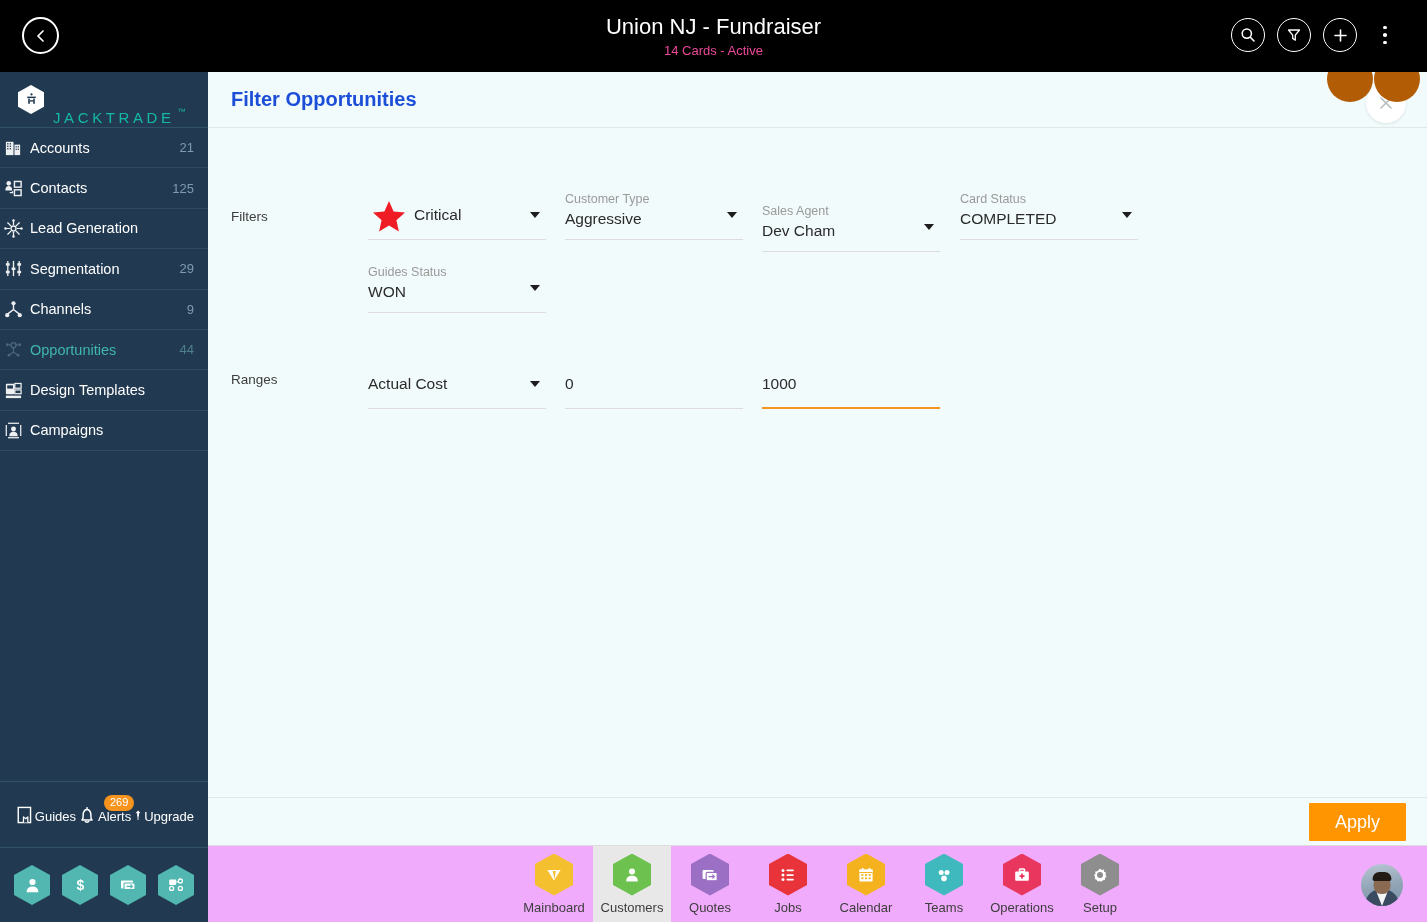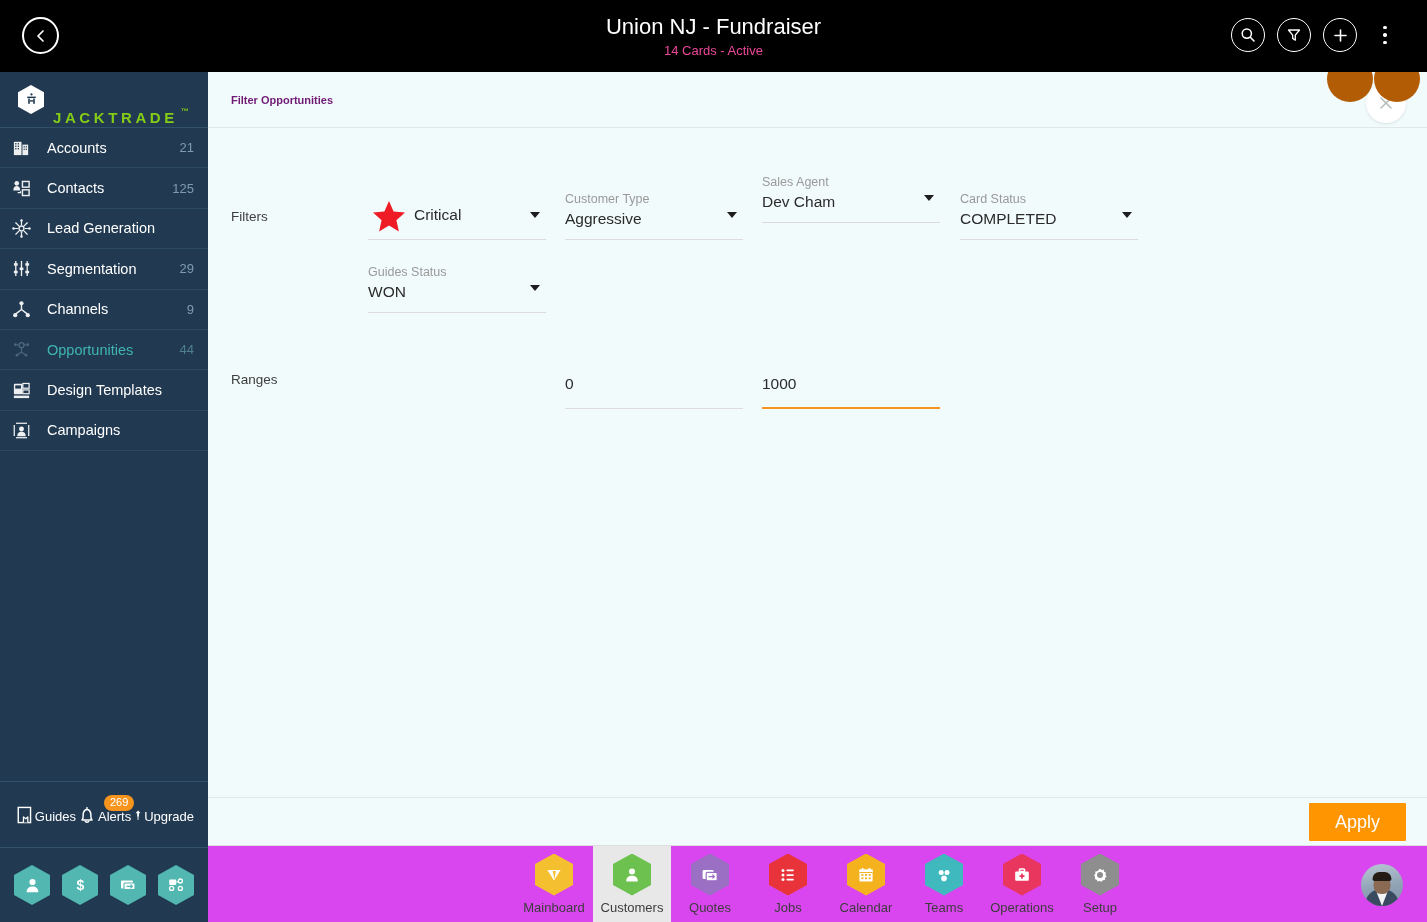--- a/index.html
+++ b/index.html
@@ -59,26 +59,26 @@
   .logo-row {
     height: 56px; display: flex; align-items: center; padding-left: 18px;
     border-bottom: 1px solid #31506a;
   }
   .logo-hex {
     width: 26px; height: 29px; background: #ffffff; margin-right: 9px;
     clip-path: polygon(50% 0%, 100% 25%, 100% 75%, 50% 100%, 0% 75%, 0% 25%);
     display: flex; align-items: center; justify-content: center;
   }
   .logo-hex svg { display: block; }
-  .logo-text { color: #84cc16; font-size: 15px; letter-spacing: 3.6px; font-weight: 700; position: relative; margin-top: 36px; }
+  .logo-text { color: #14b8a6; font-size: 15px; letter-spacing: 3.6px; font-weight: 400; position: relative; margin-top: 36px; }
   .logo-tm { font-size: 8px; position: absolute; top: -2px; right: -11px; letter-spacing: 0; }
 
   .nav-item {
-    height: 40.4px; display: flex; align-items: center; padding: 0 14px 0 8px;
-    border-bottom: 1px solid #2d4a63; cursor: pointer; color: #ffffff; gap: 9px;
+    height: 40.4px; display: flex; align-items: center; padding: 0 14px 0 0;
+    border-bottom: 1px solid #2d4a63; cursor: pointer; color: #ffffff;
   }
   .nav-item .nicon { width: 26px; flex: 0 0 26px; display: flex; align-items: center; justify-content: center; opacity: .92; }
   .nav-item .nlabel { flex: 1; font-size: 14.5px; padding-left: 4px; }
   .nav-item .ncount { font-size: 13px; color: #7e9bb2; text-align: right; }
   .nav-item.active .nlabel { color: #3fb6b0; }
   .nav-item.active .ncount { color: #4e7f8c; }
   .nav-item.active .nicon svg { opacity: .6; }
 
   .side-footer {
     position: absolute; left: 0; bottom: 74px; width: 208px; height: 67px;
@@ -103,21 +103,21 @@
 
   
   .panel {
     position: absolute; left: 208px; top: 72px; width: 1219px; height: 773px;
     background: #f1fbfb; z-index: 10;
   }
   .panel-head {
     height: 56px; display: flex; align-items: center; padding-left: 23px;
     border-bottom: 1px solid #dfe7e7; position: relative;
   }
-  .panel-title { font-size: 11px; font-weight: bold; color: #701a75; }
+  .panel-title { font-size: 20px; font-weight: bold; color: #1d4ed8; }
   .close-btn {
     position: absolute; right: 21px; top: 11px; width: 40px; height: 40px;
     border-radius: 50%; background: #ffffff; box-shadow: 0 1px 3px rgba(0,0,0,.10);
     display: flex; align-items: center; justify-content: center; cursor: pointer;
   }
 
   .panel-body { position: relative; height: 660px; }
 
   .row-label {
     position: absolute; font-size: 13.5px; color: #3d3d3d;
@@ -153,21 +153,21 @@
     position: absolute; right: 21px; top: 5px; width: 97px; height: 38px;
     background: #ff9500; color: #ffffff; font-size: 18px;
     display: flex; align-items: center; justify-content: center;
     cursor: pointer; border: none; border-radius: 1px;
     font-family: "Liberation Sans", sans-serif;
   }
 
   
   .bottomnav {
     position: absolute; left: 208px; top: 845px; width: 1219px; height: 77px;
-    background: #d946ef; border-top: 1px solid #dedede; z-index: 15;
+    background: #f0abfc; border-top: 1px solid #dedede; z-index: 15;
     display: flex; align-items: center; justify-content: center; gap: 0; padding-left: 19px;
   }
   .bn-item {
     width: 78px; height: 77px; display: flex; flex-direction: column;
     align-items: center; justify-content: center; cursor: pointer;
   }
   .bn-item.sel { background: #e8e8e8; }
   .bn-hex {
     width: 38px; height: 42px;
     clip-path: polygon(50% 0%, 100% 25%, 100% 75%, 50% 100%, 0% 75%, 0% 25%);
@@ -463,21 +463,21 @@
         <div class="funder"></div>
       </div>
 
       <div class="field" style="left:357px; top:64px; width:178px;">
         <div class="flabel">Customer Type</div>
         <div class="fvalue">Aggressive</div>
         <div class="caret"></div>
         <div class="funder"></div>
       </div>
 
-      <div class="field" style="left:554px; top:47px; width:178px;">
+      <div class="field" style="left:554px; top:76px; width:178px;">
         <div class="flabel">Sales Agent</div>
         <div class="fvalue">Dev Cham</div>
         <div class="caret"></div>
         <div class="funder"></div>
       </div>
 
       <div class="field" style="left:752px; top:64px; width:178px;">
         <div class="flabel">Card Status</div>
         <div class="fvalue">COMPLETED</div>
         <div class="caret"></div>
@@ -486,20 +486,25 @@
 
       <div class="field" style="left:160px; top:137px; width:178px;">
         <div class="flabel">Guides Status</div>
         <div class="fvalue">WON</div>
         <div class="caret"></div>
         <div class="funder"></div>
       </div>
 
       <div class="row-label" style="left:23px; top:244px;">Ranges</div>
 
+      <div class="field nolabel" style="left:160px; top:233px; width:178px;">
+        <div class="fvalue">Actual Cost</div>
+        <div class="caret"></div>
+        <div class="funder"></div>
+      </div>
 
       <div class="field nolabel" style="left:357px; top:233px; width:178px;">
         <div class="fvalue">0</div>
         <div class="funder"></div>
       </div>
 
       <div class="field nolabel" style="left:554px; top:233px; width:178px;">
         <div class="fvalue">1000</div>
         <div class="funder focus"></div>
       </div>

